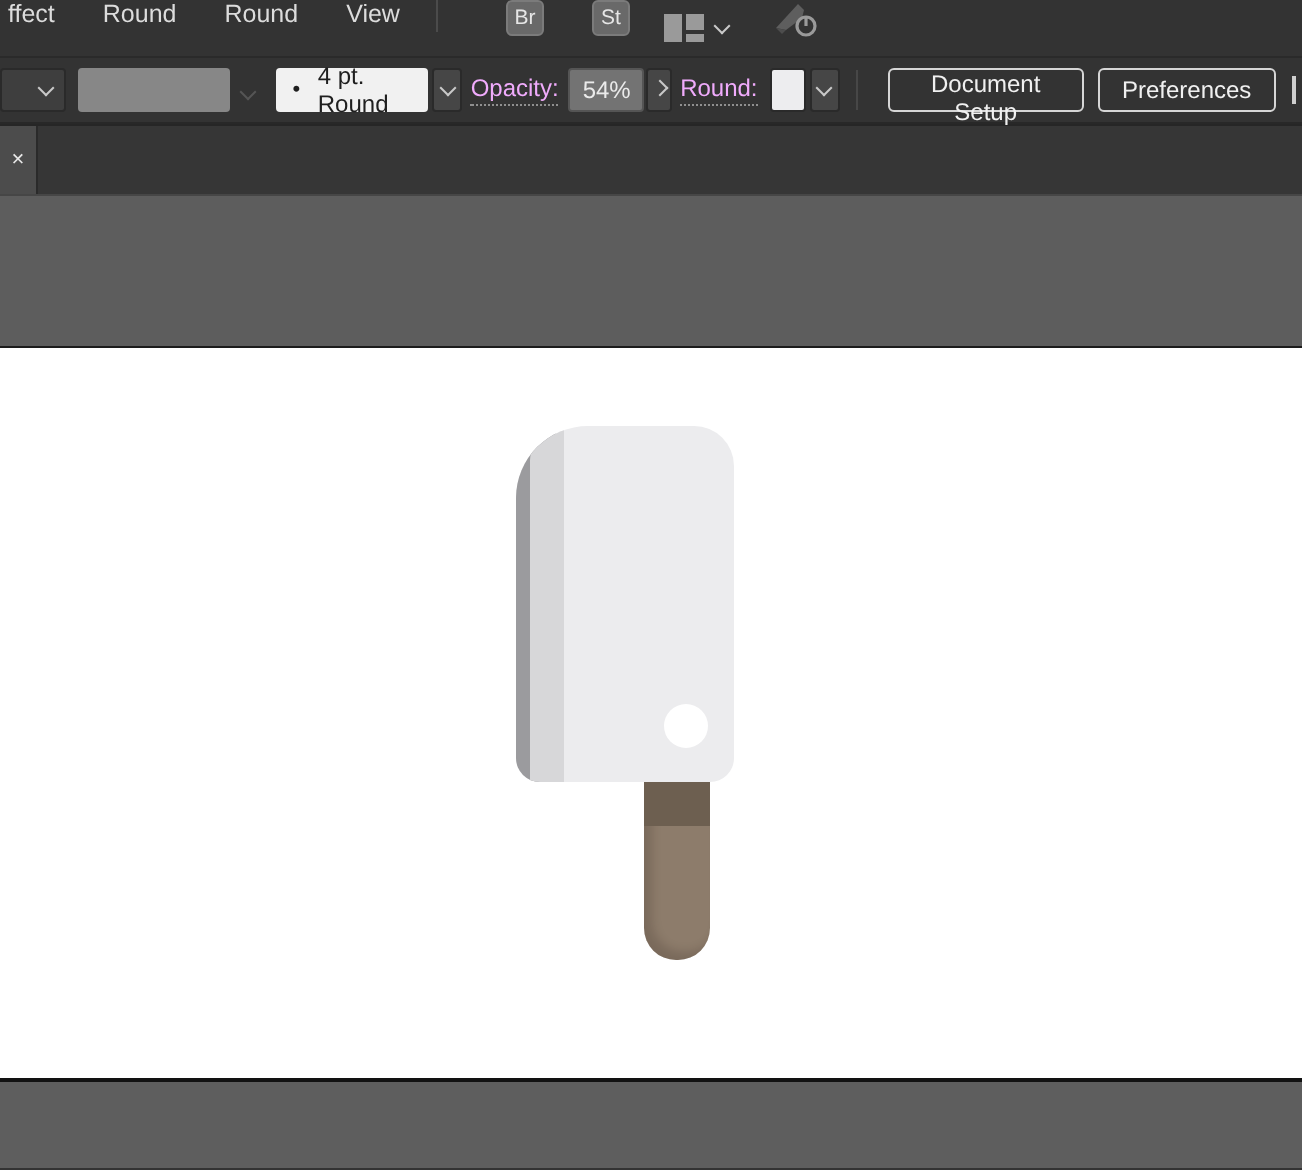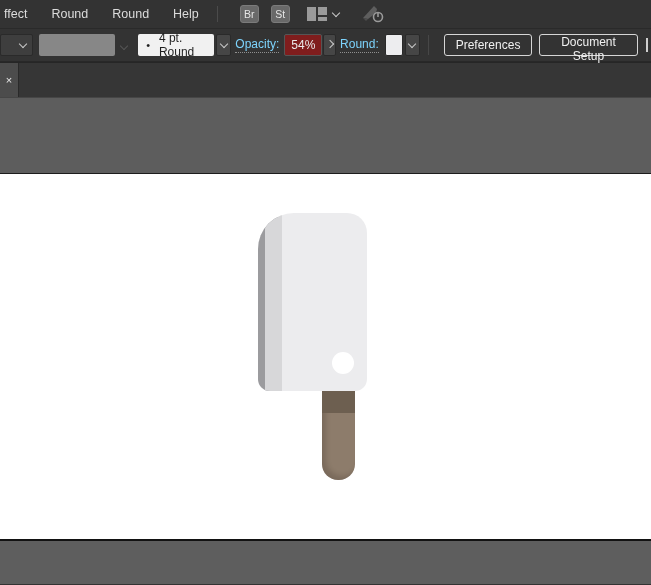--- a/index.html
+++ b/index.html
@@ -1,25 +1,25 @@
 <!DOCTYPE html>
 <html><head>
 <meta charset="utf-8">
 <style>
   * { margin:0; padding:0; box-sizing:border-box; }
   html,body { width:651px; height:585px; overflow:hidden; }
   body { font-family:"Liberation Sans", sans-serif; background:#333333; color:#dedede; }
 
   
-  .menu-bar { height:28px; background:#333333; display:flex; align-items:center; padding-left:2px; }
+  .menu-bar { height:28px; background:#333333; display:flex; padding-left:2px; }
   .menu-item { font-size:12.5px; color:#dcdcdc; padding:0 12px; cursor:default; }
   .menu-item:first-child { padding-left:2px; }
   .menu-sep { width:1px; height:16px; background:#4b4b4b; margin:0 10px 0 6px; }
   .sq-btn { width:19px; height:18px; background:#696969; border:1px solid #7b7b7b; border-radius:3px;
-            color:#e6e6e6; font-size:10.5px; line-height:16px; text-align:center; margin-left:12px; }
+            color:#e6e6e6; font-size:10.5px; line-height:16px; text-align:center; margin-left:24px; }
   .ws-btn { display:flex; align-items:center; margin-left:17px; gap:6px; }
   .ws-icon { width:20px; height:14px; position:relative; background:#333; }
   .ws-icon .c1 { position:absolute; left:0; top:0; width:9px; height:14px; background:#9a9a9a; }
   .ws-icon .c2 { position:absolute; left:11px; top:0; width:9px; height:8px; background:#9a9a9a; }
   .ws-icon .c3 { position:absolute; left:11px; top:10px; width:9px; height:4px; background:#9a9a9a; }
   .gpu { margin-left:22px; width:24px; height:20px; }
 
   .chev { display:inline-block; width:6px; height:6px; border-right:1.6px solid #c9c9c9;
           border-bottom:1.6px solid #c9c9c9; transform:rotate(45deg); margin-top:-3px; }
   .chev.right { transform:rotate(-45deg); }
@@ -31,22 +31,22 @@
   .select-stub { width:38px; height:22px; background:#3e3e3e; border:1px solid #2a2a2a; border-radius:2px;
                  display:flex; align-items:center; justify-content:flex-end; padding-right:6px; }
   .brush-swatch { width:91px; height:22px; background:#878787; margin-left:6px; border-radius:2px; }
   .dim-chev-wrap { width:18px; text-align:center; margin-left:2px; }
   .combo-white { height:22px; width:92px; background:#f1f1f1; border-radius:2px; margin-left:6px;
                  display:flex; align-items:center; color:#1f1f1f; }
   .combo-bullet { width:24px; text-align:center; font-size:11px; color:#1f1f1f; }
   .combo-text { font-size:12px; }
   .chev-btn { width:18px; height:22px; background:#464646; border:1px solid #2a2a2a; border-radius:2px;
               margin-left:2px; display:flex; align-items:center; justify-content:center; }
-  .link-label { color:#7dd3fc; border-bottom:1px dotted #8f8f8f; margin-left:4px; padding-bottom:1px; }
-  .value-box { width:44px; height:22px; background:#7f1d1d; border:1px solid #555555; border-radius:2px;
+  .link-label { color:#f0abfc; border-bottom:1px dotted #8f8f8f; margin-left:4px; padding-bottom:1px; }
+  .value-box { width:44px; height:22px; background:#737373; border:1px solid #555555; border-radius:2px;
                margin-left:5px; display:flex; align-items:center; padding-left:6px; color:#eaeaea; }
   .step-btn { width:15px; height:22px; background:#464646; border:1px solid #2a2a2a; border-radius:2px;
               margin-left:1px; display:flex; align-items:center; justify-content:center; }
   .style-swatch { width:21px; height:22px; background:#ededef; border:1px solid #2a2a2a; border-radius:2px; margin-left:6px; }
   .vsep { width:1px; height:20px; background:#474747; margin:0 8px 0 8px; }
   .outline-btn { height:22px; background:transparent; border:1px solid #d6d6d6; border-radius:3px;
                  color:#f0f0f0; font-size:12px; padding:0 11px; margin-left:7px; font-family:"Liberation Sans",sans-serif; }
   .trunc-icon { width:6px; height:14px; border-left:2px solid #cfcfcf; margin-left:8px; overflow:hidden; }
 
   
@@ -76,21 +76,21 @@
 </style>
 </head>
 <body>
 
 <div>
 
   <div class="menu-bar">
     <span class="menu-item">ffect</span>
     <span class="menu-item">Round</span>
     <span class="menu-item">Round</span>
-    <span class="menu-item">Help</span>
+    <span class="menu-item">View</span>
     <div class="menu-sep"></div>
     <button class="sq-btn">Br</button>
     <button class="sq-btn">St</button>
     <div class="ws-btn">
       <span class="ws-icon">
         <span class="c1"></span>
           <span class="c2"></span>
           <span class="c3"></span>
       </span>
       <span class="chev"></span>
@@ -124,22 +124,22 @@
     <div class="value-box">54%</div>
     <div class="step-btn">
       <span class="chev right"></span>
     </div>
     <span class="link-label">Round:</span>
     <div class="style-swatch"></div>
     <div class="chev-btn">
       <span class="chev"></span>
     </div>
     <div class="vsep"></div>
+    <button class="outline-btn">Document Setup</button>
     <button class="outline-btn">Preferences</button>
-    <button class="outline-btn">Document Setup</button>
     <div class="trunc-icon"></div>
   </div>
 
   <div class="tab-bar">
     <div class="tab-stub">
       <span>×</span>
     </div>
   </div>
 
   <div class="canvas">

